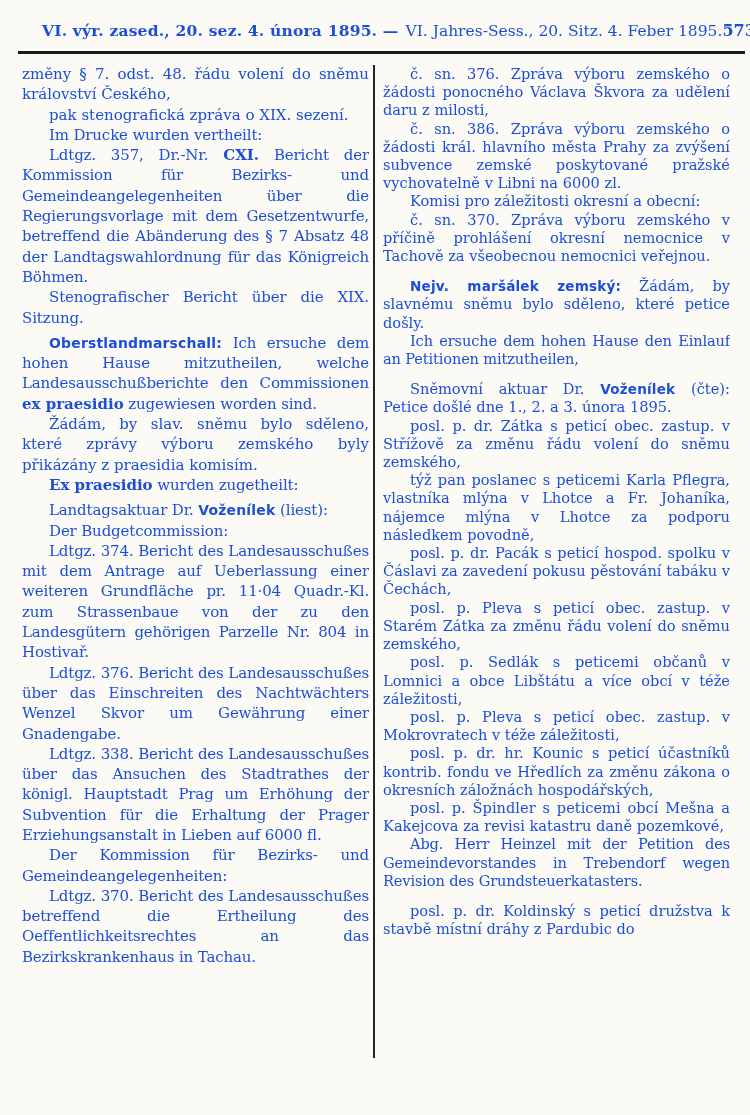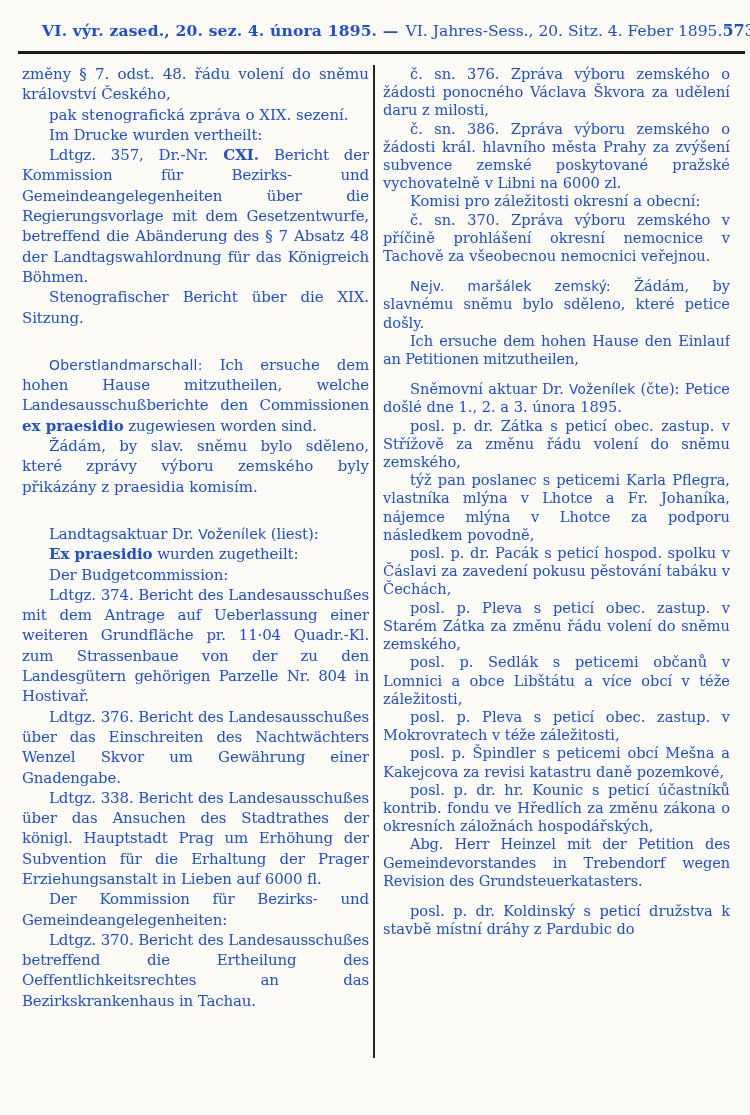--- a/index.html
+++ b/index.html
@@ -16,28 +16,28 @@
   
   .columns{position:absolute;top:64px;left:22px;width:708px;height:1000px;}
   .col{position:absolute;top:0;overflow:hidden;}
   .col-left{left:0;width:347px;font-size:15px;line-height:20.3px;height:1000px;}
   .col-right{left:361px;top:1px;width:347px;font-size:14.6px;line-height:18.2px;height:1000px;}
   .col-divider{position:absolute;left:351px;top:1px;width:1.5px;height:993px;background:#26241f;}
 
   
   p.para{margin:0;text-align:justify;}
   p.para.indent{text-indent:27px;}
-  .col-left p.para.sb{margin-top:27px;}
+  .col-left p.para.sb{margin-top:5px;}
   .col-right p.para.sb{margin-top:12px;}
 
   
   .run-cz{font-family:"DejaVu Serif",serif;font-weight:normal;}
   .run-lat{font-family:"DejaVu Serif",serif;font-weight:bold;}
   .run-de{font-family:"DejaVu Serif",serif;font-weight:normal;letter-spacing:-0.15px;}
-  .run-nm{font-family:"DejaVu Sans",sans-serif;font-weight:normal;font-size:.93em;letter-spacing:.2px;}
+  .run-nm{font-family:"DejaVu Sans",sans-serif;font-weight:bold;font-size:.93em;letter-spacing:.2px;}
 </style>
 </head>
 <body>
 
 <div class="page">
 
   <div class="hdr">
     <span class="hdr-cz">VI. výr. zased., 20. sez. 4. února 1895. —</span>
     <span class="hdr-de">VI. Jahres-Sess., 20. Sitz. 4. Feber 1895.</span>
     <span class="hdr-num">573</span>
@@ -47,22 +47,22 @@
 
   <div class="columns">
     <div class="col col-left">
         <p class="para"><span class="run-cz">změny § 7. odst. 48. řádu volení do sněmu království Českého,</span></p>
         <p class="para indent"><span class="run-cz">pak stenografická zpráva o XIX. sezení.</span></p>
         <p class="para indent"><span class="run-de">Im Drucke wurden vertheilt:</span></p>
         <p class="para indent"><span class="run-de">Ldtgz. 357, Dr.-Nr. </span><span class="run-lat">CXI.</span><span class="run-de"> Bericht der Kommission für Bezirks- und Gemeindeangelegenheiten über die Regierungsvorlage mit dem Gesetzentwurfe, betreffend die Abänderung des § 7 Absatz 48 der Landtagswahlordnung für das Königreich Böhmen.</span></p>
         <p class="para indent"><span class="run-de">Stenografischer Bericht über die XIX. Sitzung.</span></p>
         <p class="para indent sb"><span class="run-nm">Oberstlandmarschall:</span><span class="run-de"> Ich ersuche dem hohen Hause mitzutheilen, welche Landesausschußberichte den Commissionen </span><span class="run-lat">ex praesidio</span><span class="run-de"> zugewiesen worden sind.</span></p>
         <p class="para indent"><span class="run-cz">Žádám, by slav. sněmu bylo sděleno, které zprávy výboru zemského byly přikázány z praesidia komisím.</span></p>
+        <p class="para indent"><span class="run-lat">Ex praesidio</span><span class="run-de"> wurden zugetheilt:</span></p>
         <p class="para indent sb"><span class="run-de">Landtagsaktuar Dr. </span><span class="run-nm">Voženílek</span><span class="run-de"> (liest):</span></p>
-        <p class="para indent"><span class="run-lat">Ex praesidio</span><span class="run-de"> wurden zugetheilt:</span></p>
         <p class="para indent"><span class="run-de">Der Budgetcommission:</span></p>
         <p class="para indent"><span class="run-de">Ldtgz. 374. Bericht des Landesausschußes mit dem Antrage auf Ueberlassung einer weiteren Grundfläche pr. 11·04 Quadr.-Kl. zum Strassenbaue von der zu den Landesgütern gehörigen Parzelle Nr. 804 in Hostivař.</span></p>
         <p class="para indent"><span class="run-de">Ldtgz. 376. Bericht des Landesausschußes über das Einschreiten des Nachtwächters Wenzel Skvor um Gewährung einer Gnadengabe.</span></p>
         <p class="para indent"><span class="run-de">Ldtgz. 338. Bericht des Landesausschußes über das Ansuchen des Stadtrathes der königl. Hauptstadt Prag um Erhöhung der Subvention für die Erhaltung der Prager Erziehungsanstalt in Lieben auf 6000 fl.</span></p>
         <p class="para indent"><span class="run-de">Der Kommission für Bezirks- und Gemeindeangelegenheiten:</span></p>
         <p class="para indent"><span class="run-de">Ldtgz. 370. Bericht des Landesausschußes betreffend die Ertheilung des Oeffentlichkeitsrechtes an das Bezirkskrankenhaus in Tachau.</span></p>
       </div>
     <div class="col-divider"></div>
     <div class="col col-right">
         <p class="para indent"><span class="run-cz">č. sn. 376. Zpráva výboru zemského o žádosti ponocného Václava Škvora za udělení daru z milosti,</span></p>
@@ -71,20 +71,20 @@
         <p class="para indent"><span class="run-cz">č. sn. 370. Zpráva výboru zemského v příčině prohlášení okresní nemocnice v Tachově za všeobecnou nemocnici veřejnou.</span></p>
         <p class="para indent sb"><span class="run-nm">Nejv. maršálek zemský:</span><span class="run-cz"> Žádám, by slavnému sněmu bylo sděleno, které petice došly.</span></p>
         <p class="para indent"><span class="run-de">Ich ersuche dem hohen Hause den Einlauf an Petitionen mitzutheilen,</span></p>
         <p class="para indent sb"><span class="run-cz">Sněmovní aktuar Dr. </span><span class="run-nm">Voženílek</span><span class="run-cz"> (čte): Petice došlé dne 1., 2. a 3. února 1895.</span></p>
         <p class="para indent"><span class="run-cz">posl. p. dr. Zátka s peticí obec. zastup. v Střížově za změnu řádu volení do sněmu zemského,</span></p>
         <p class="para indent"><span class="run-cz">týž pan poslanec s peticemi Karla Pflegra, vlastníka mlýna v Lhotce a Fr. Johaníka, nájemce mlýna v Lhotce za podporu následkem povodně,</span></p>
         <p class="para indent"><span class="run-cz">posl. p. dr. Pacák s peticí hospod. spolku v Čáslavi za zavedení pokusu pěstování tabáku v Čechách,</span></p>
         <p class="para indent"><span class="run-cz">posl. p. Pleva s peticí obec. zastup. v Starém Zátka za změnu řádu volení do sněmu zemského,</span></p>
         <p class="para indent"><span class="run-cz">posl. p. Sedlák s peticemi občanů v Lomnici a obce Libštátu a více obcí v téže záležitosti,</span></p>
         <p class="para indent"><span class="run-cz">posl. p. Pleva s peticí obec. zastup. v Mokrovratech v téže záležitosti,</span></p>
+        <p class="para indent"><span class="run-cz">posl. p. dr. hr. Kounic s peticí účastníků kontrib. fondu ve Hředlích za změnu zákona o okresních záložnách hospodářských,</span></p>
         <p class="para indent"><span class="run-cz">posl. p. Špindler s peticemi obcí Mešna a Kakejcova za revisi katastru daně pozemkové,</span></p>
-        <p class="para indent"><span class="run-cz">posl. p. dr. hr. Kounic s peticí účastníků kontrib. fondu ve Hředlích za změnu zákona o okresních záložnách hospodářských,</span></p>
         <p class="para indent"><span class="run-de">Abg. Herr Heinzel mit der Petition des Gemeindevorstandes in Trebendorf wegen Revision des Grundsteuerkatasters.</span></p>
         <p class="para indent sb"><span class="run-cz">posl. p. dr. Koldinský s peticí družstva k stavbě místní dráhy z Pardubic do</span></p>
       </div>
   </div>
 
 </div>
 
 </body></html>

